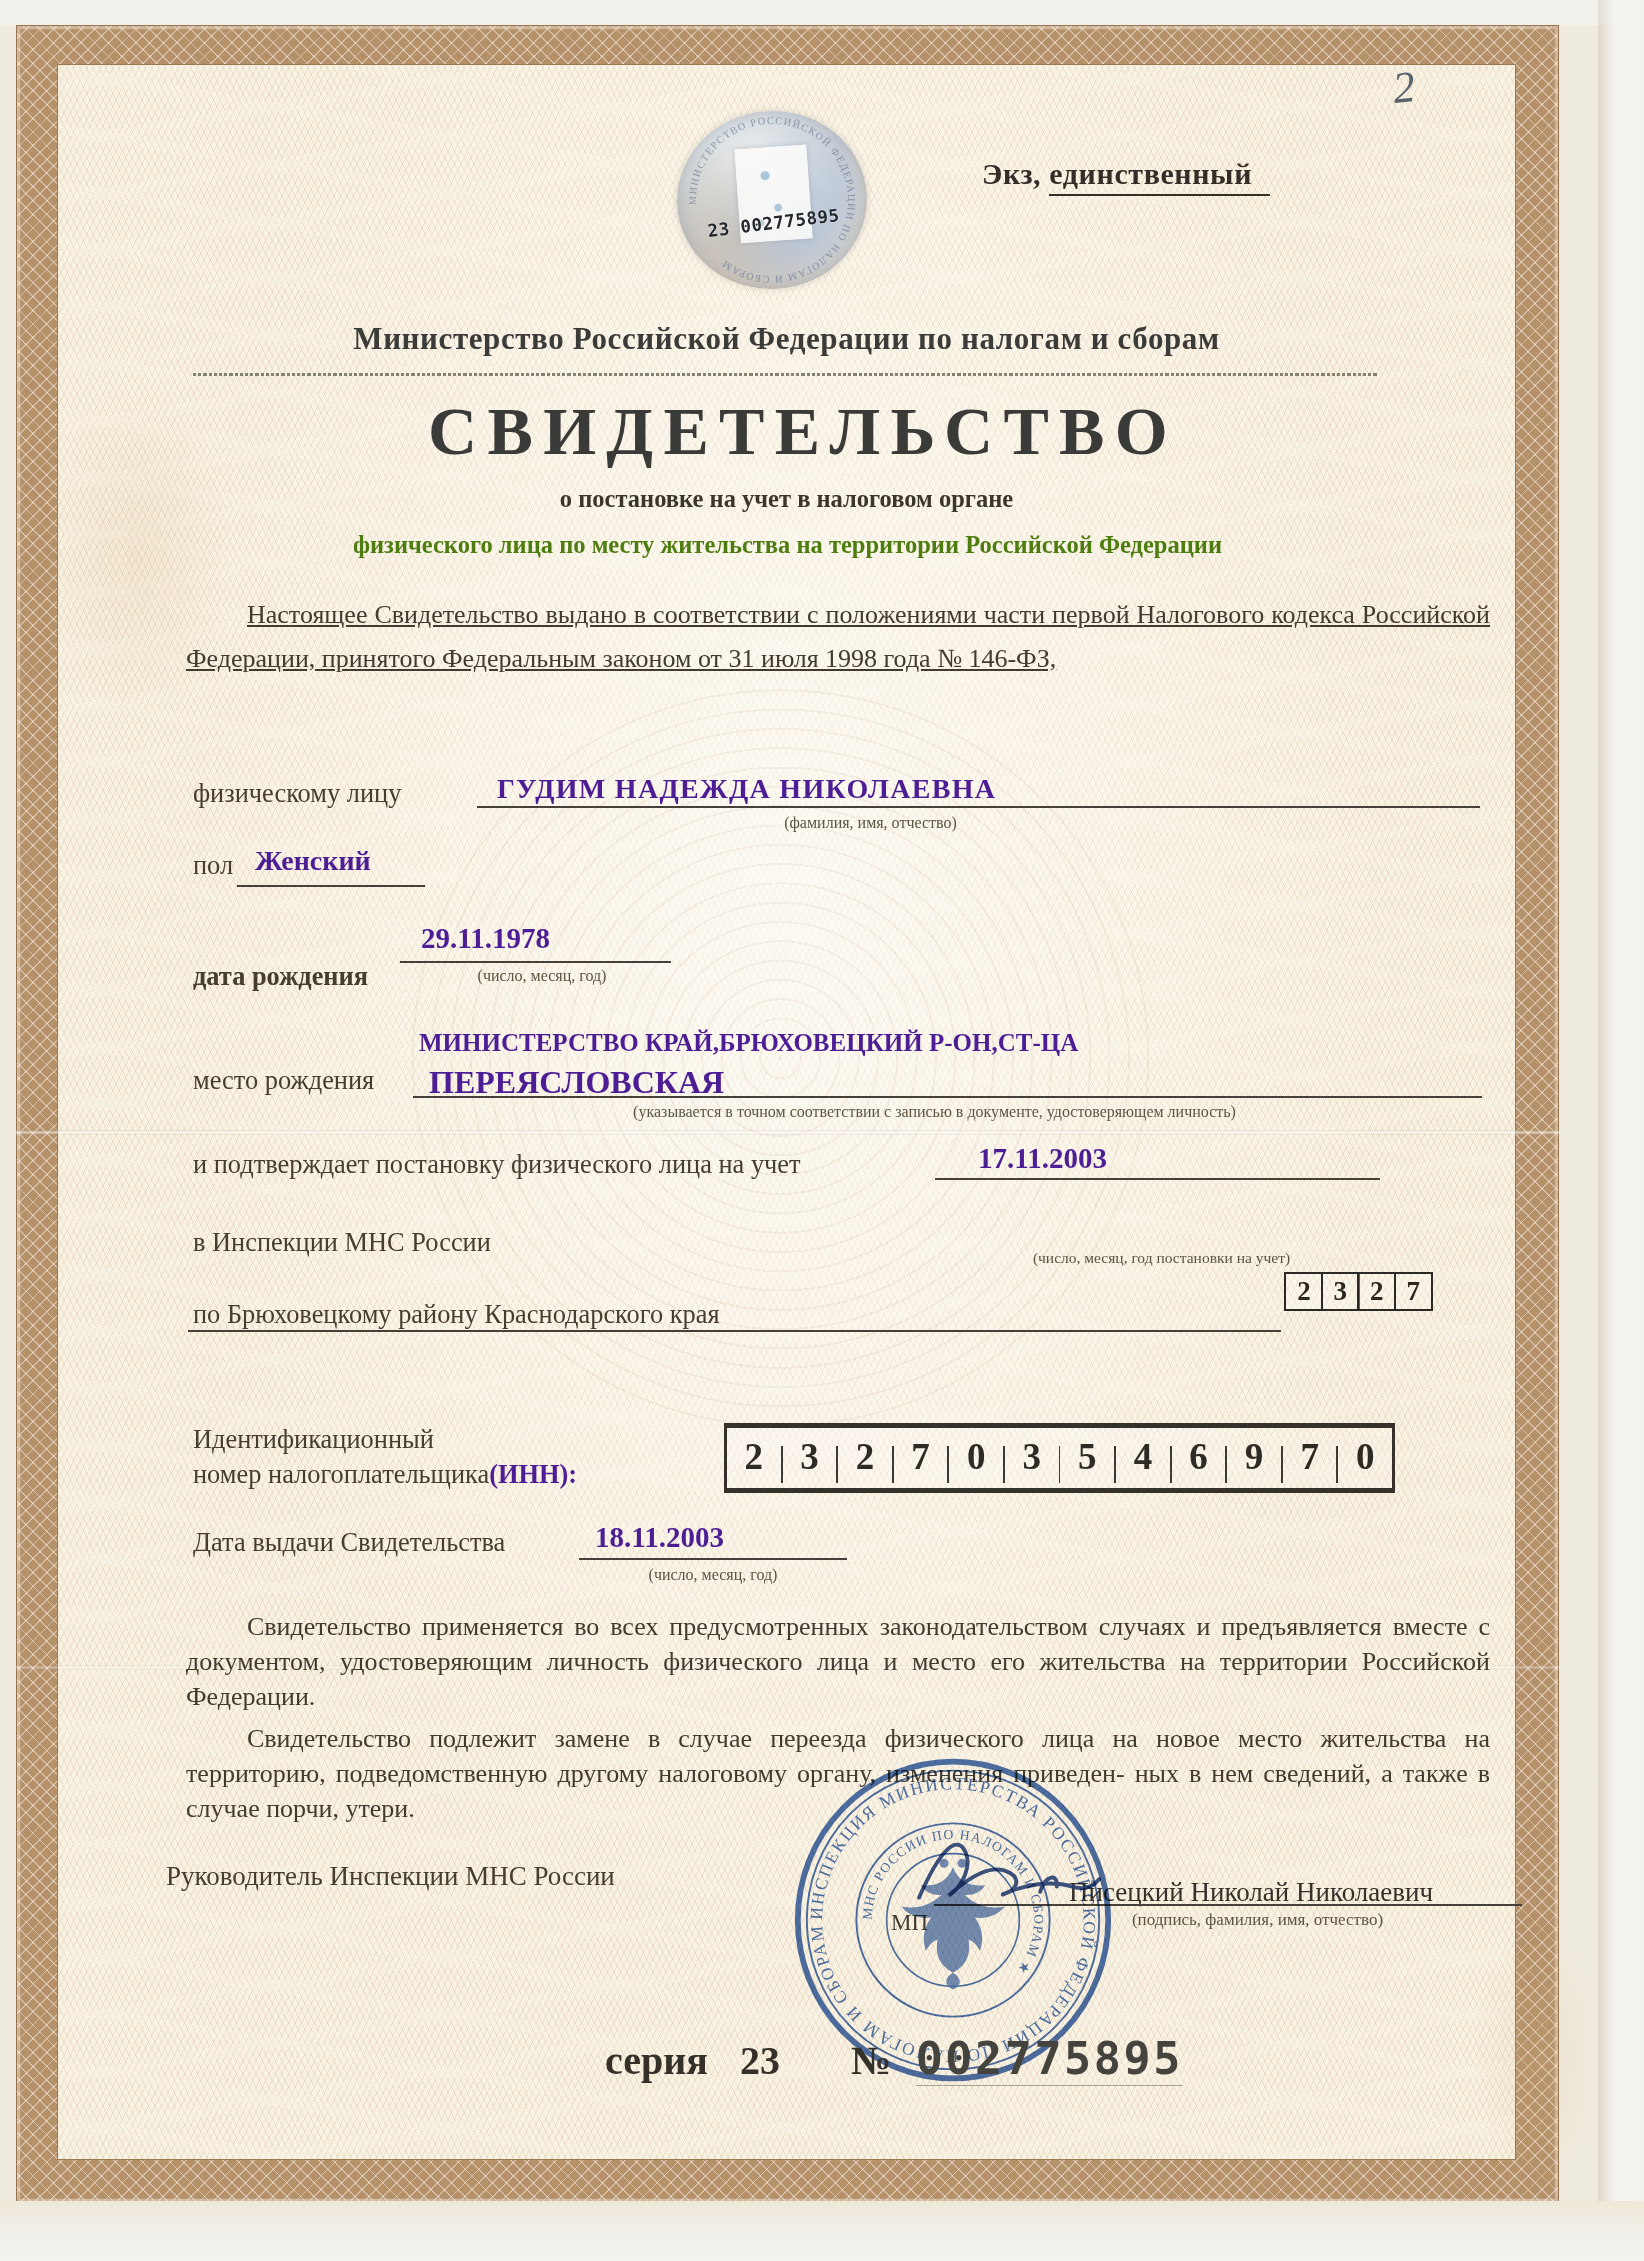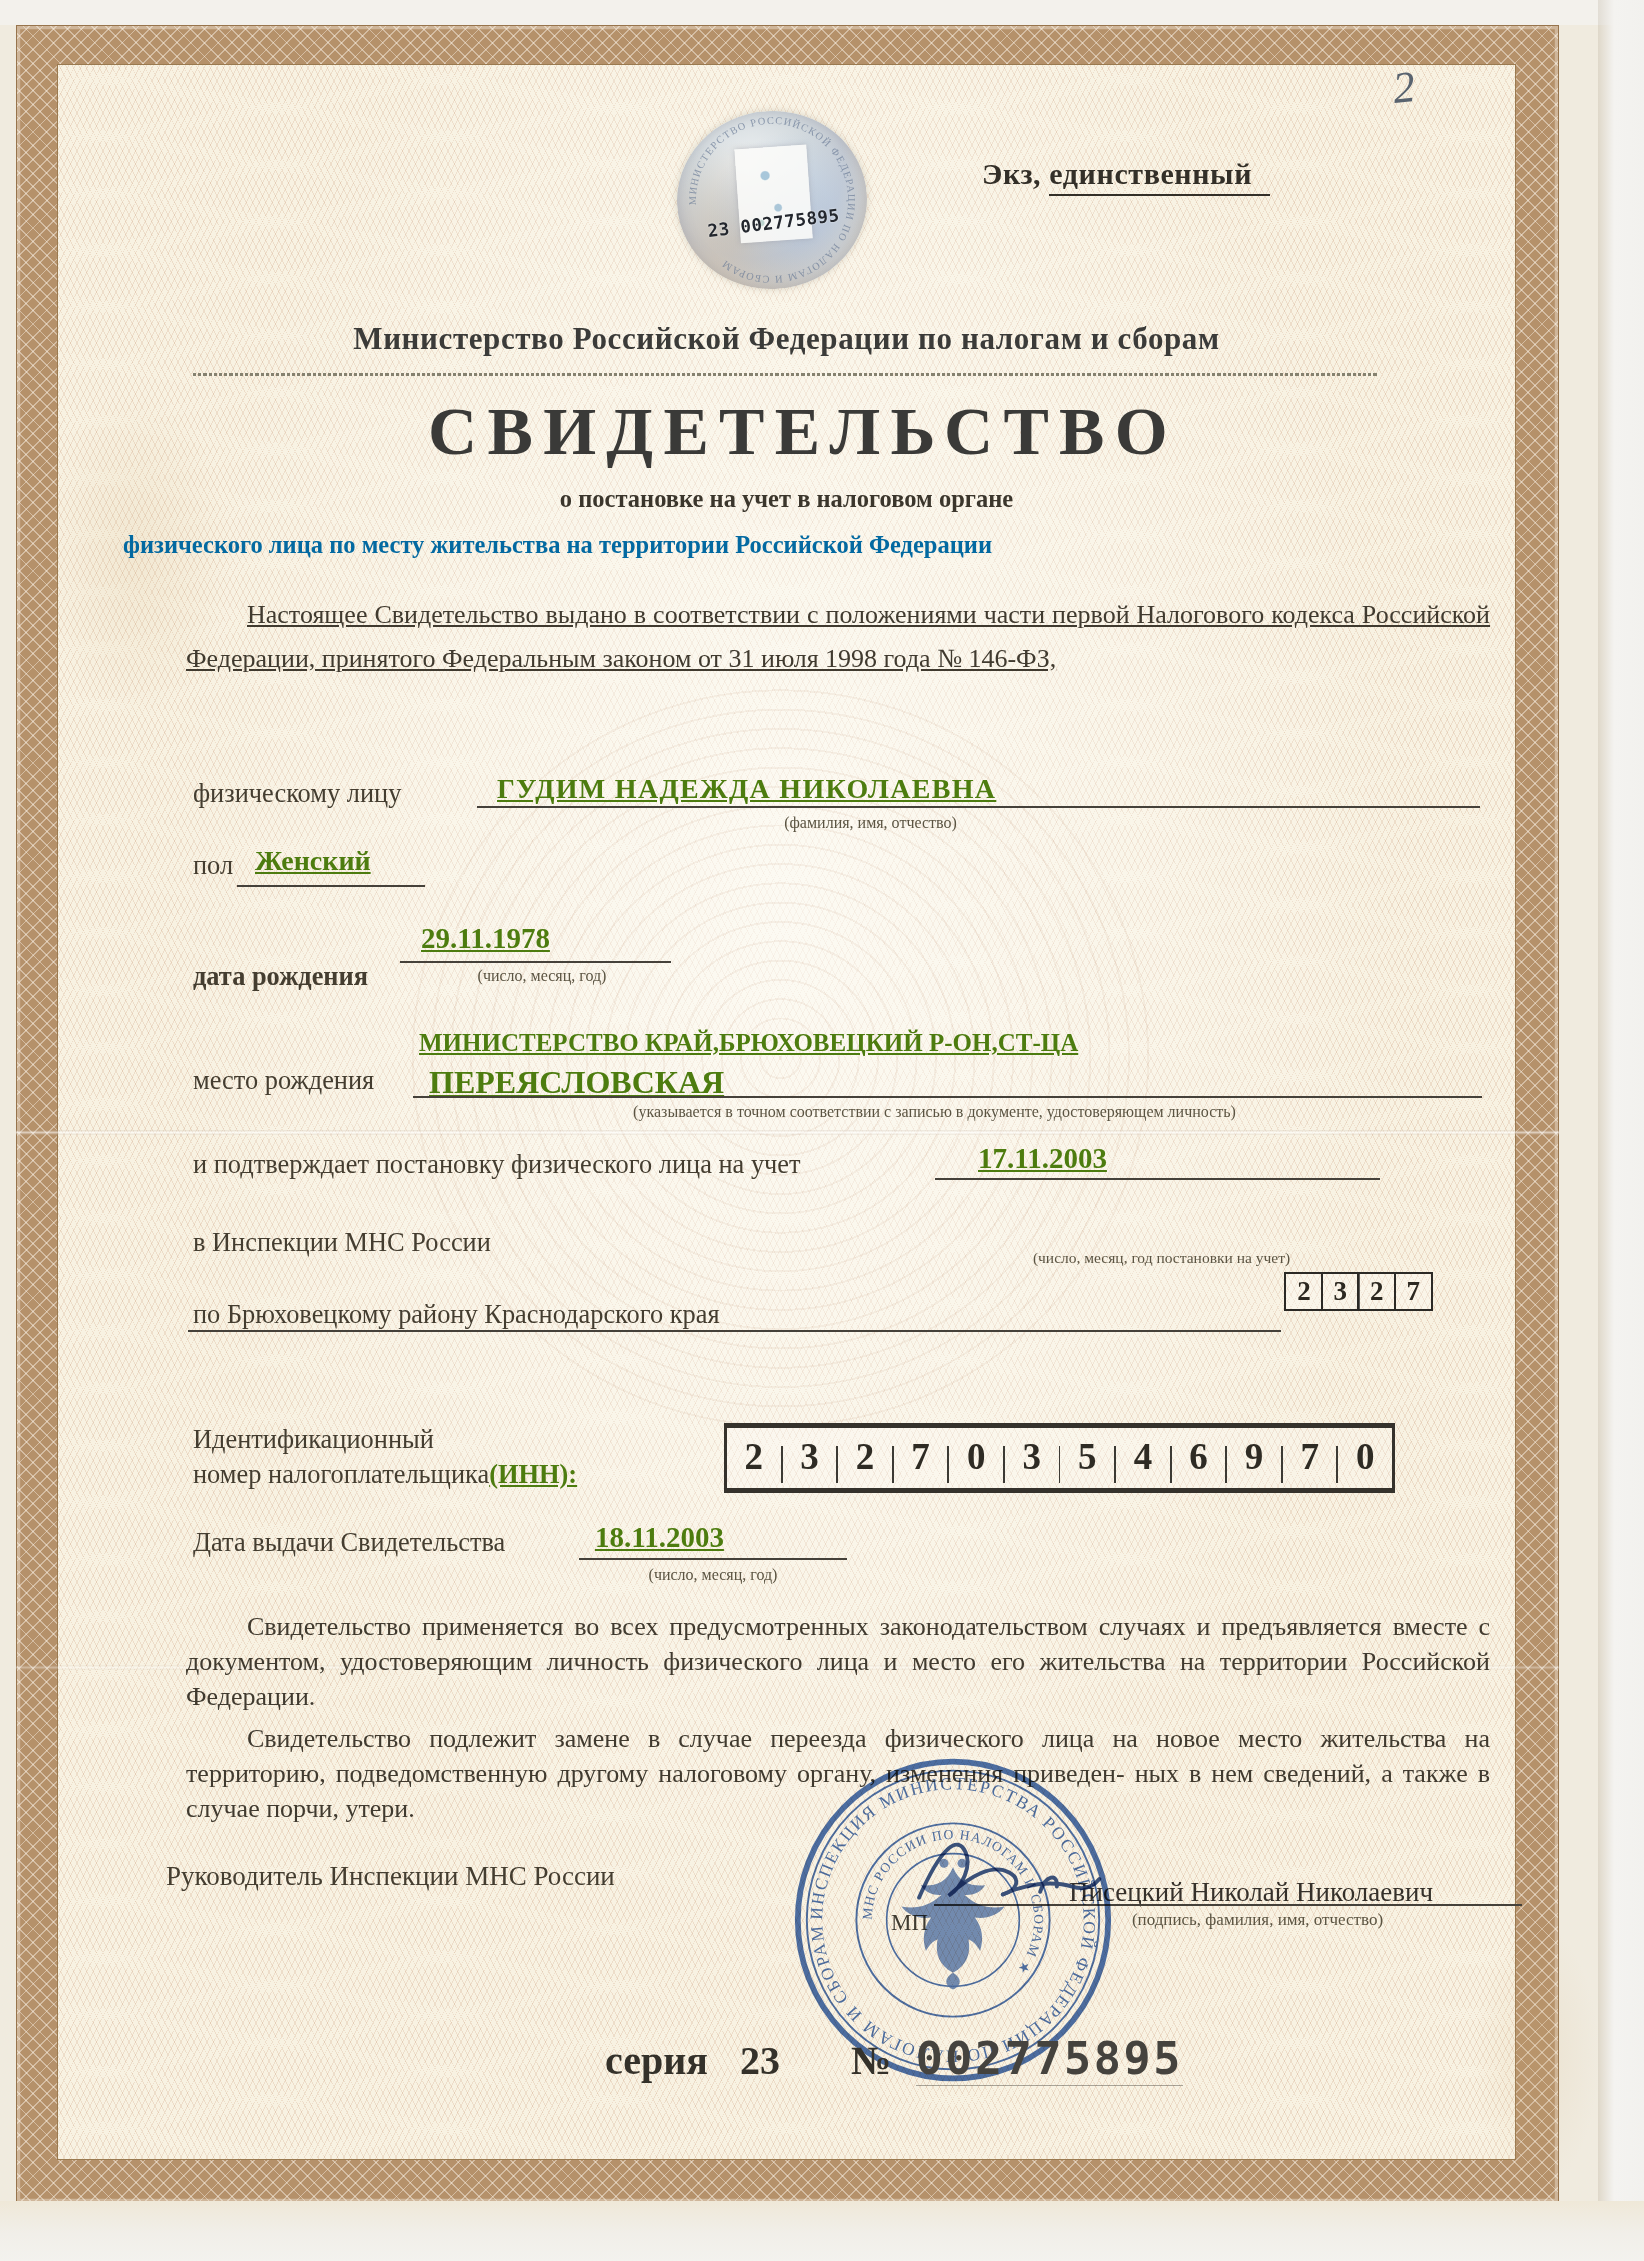--- a/index.html
+++ b/index.html
@@ -54,25 +54,25 @@
   
   .pagenum{left:1393px;top:62px;font-size:44px;color:#59636f;font-style:italic;transform:rotate(-6deg);}
   .exemplar{left:982px;top:157px;font-size:30px;font-weight:bold;color:#332f28;letter-spacing:0.6px;}
   .exemplar .u{border-bottom:2.6px solid #332f28;padding-bottom:3.9px;padding-right:18px;}
   .ministry{left:193px;top:321px;width:1187px;text-align:center;font-size:31px;font-weight:bold;color:#3b3b39;letter-spacing:0.6px;}
   .microrule{left:193px;top:373px;width:1184px;height:2.6px;
       background:repeating-linear-gradient(90deg,#85816f 0 3.2px, rgba(133,129,111,0) 3.2px 5.2px);}
   .doctitle{left:171px;top:392px;width:1264px;text-align:center;font-size:68px;font-weight:bold;
       letter-spacing:10.3px;color:#3a3a38;}
   .sub1{left:193px;top:485px;width:1187px;text-align:center;font-size:24.5px;font-weight:bold;color:#3b362c;}
-  .sub2{left:123px;top:531px;width:1329px;font-size:24.5px;font-weight:bold;color:#0369a1;}
+  .sub2{left:123px;top:531px;width:1329px;text-align:center;font-size:24.5px;font-weight:bold;color:#4d7c0f;}
   .para{font-size:26px;line-height:35px;color:#403a2f;text-align:justify;text-indent:61px;width:1304px;left:186px;}
   .intro{line-height:44px;text-decoration:underline;}
   .lbl{font-size:26.4px;color:#443d30;}
-  .val{font-weight:bold;color:#4d7c0f;text-decoration:underline;}
+  .val{font-weight:bold;color:#4c1d95;}
   .cap{font-size:16px;color:#5b5442;text-align:center;}
   .uline{height:1.9px;background:#45413a;}
 
   
   .codebox{left:1287px;top:1272px;display:flex;}
   .code-cell{width:35px;height:35px;border:2.6px solid #2b2925;margin-left:-2.6px;text-align:center;
       font-size:27px;font-weight:bold;line-height:34px;color:#2c2820;background:rgba(255,255,255,.25);}
 
   
   .innbox{left:724px;top:1423px;width:671px;height:70px;box-sizing:border-box;

